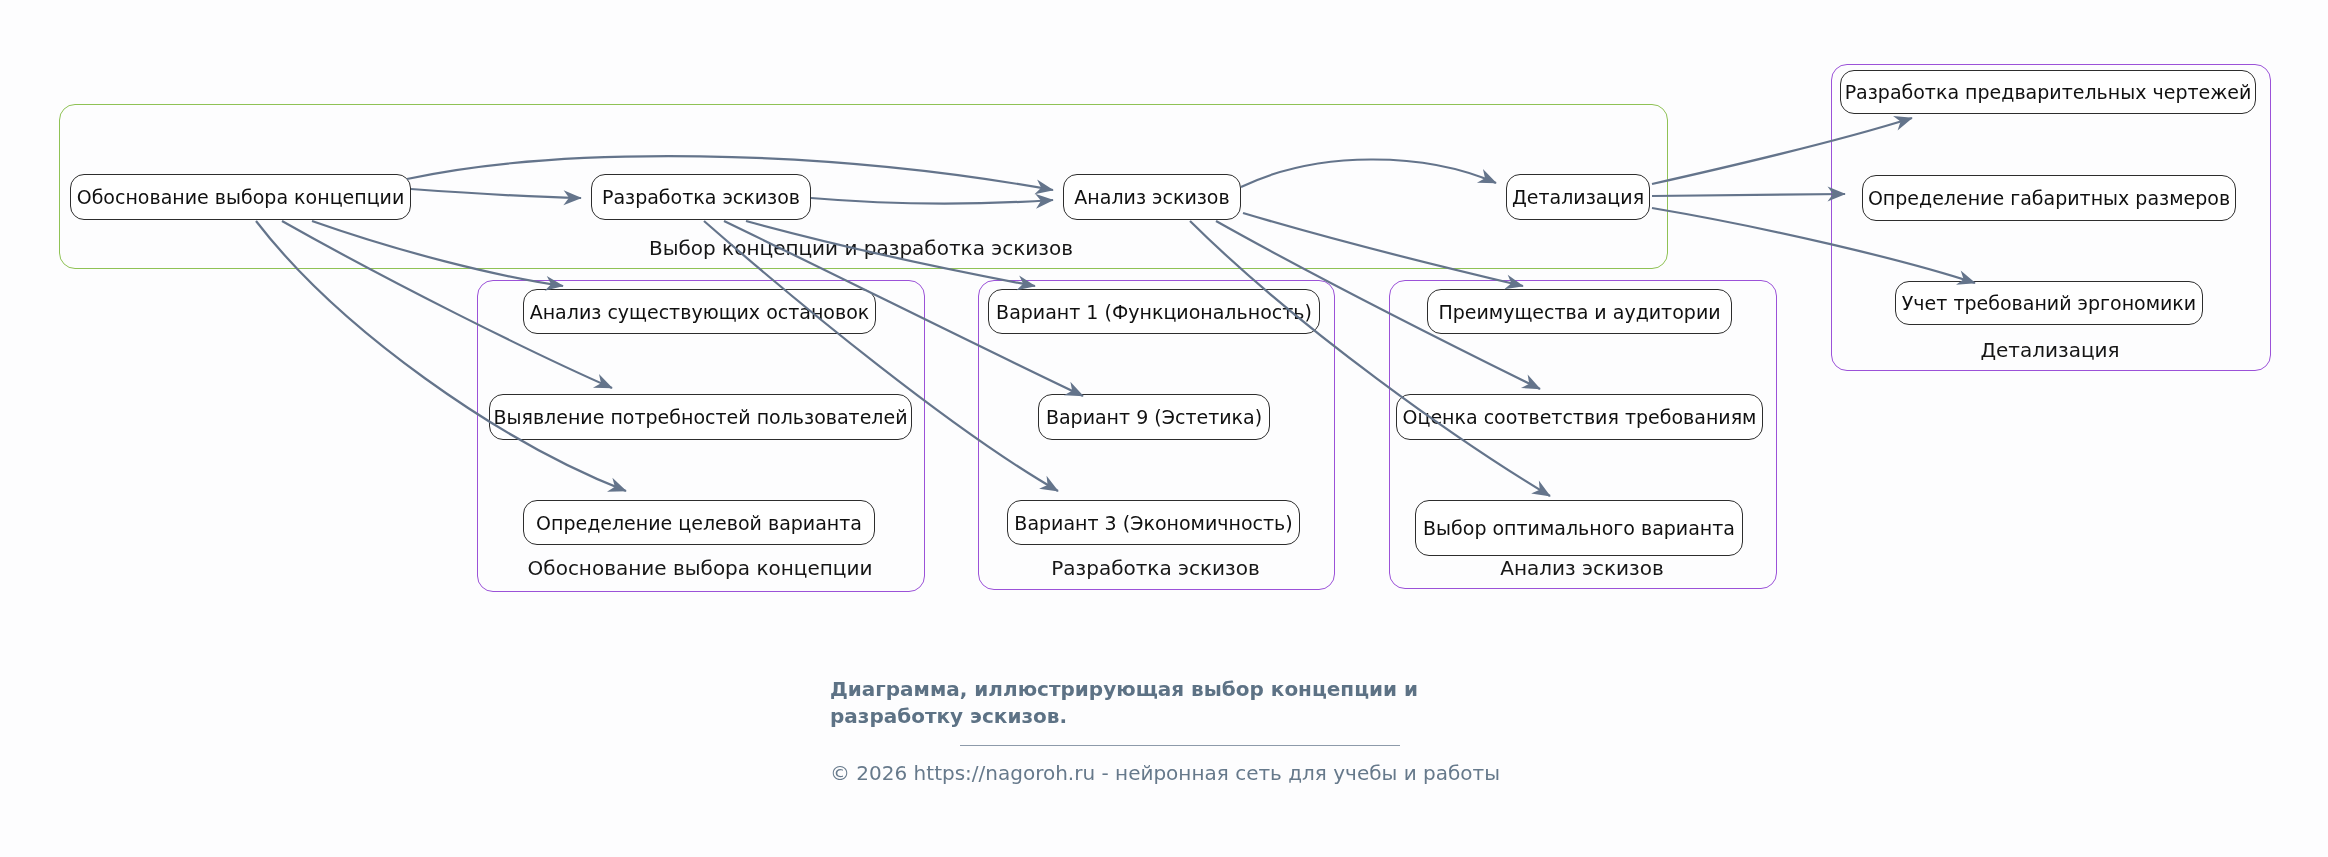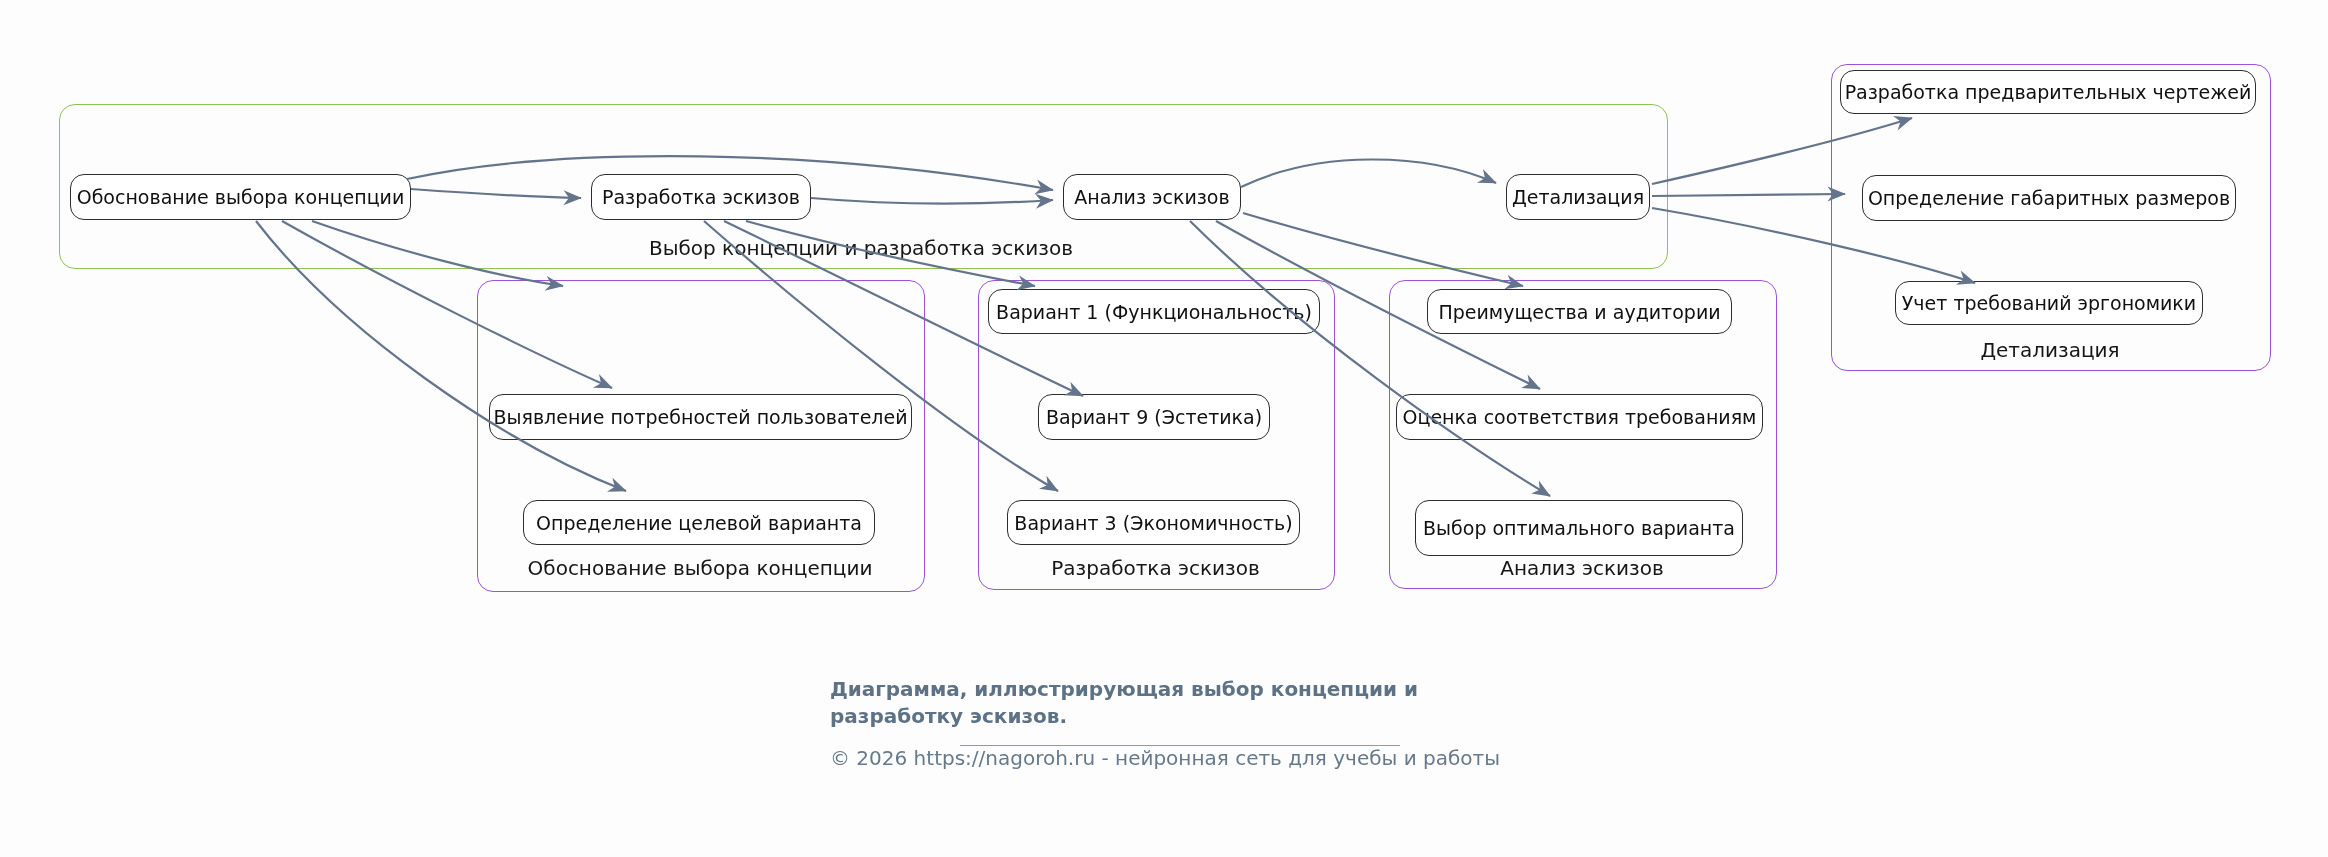--- a/index.html
+++ b/index.html
@@ -53,20 +53,21 @@
     font-weight:bold;
     line-height:27px;
     color:var(--caption-text,#5d7285);
   }
   .caption-divider{
     width:440px;height:0;
     margin:15px auto 0 auto;
     border-top:1.4px solid #8d9aaa;
   }
   .footer-text{
+    margin-top:15px;
     font-size:20px;
     color:var(--footer-text,#66798b);
   }
 </style>
 </head>
 <body>
 
 <div class="canvas">
 
   <div class="group green" style="left:59px;top:104px;width:1607px;height:163px"></div>
@@ -82,20 +83,21 @@
   <div class="group-label" style="left:1389px;top:556px;width:386px">Анализ эскизов</div>
 
   <div class="group" style="left:1831px;top:64px;width:438px;height:305px"></div>
   <div class="group-label" style="left:1831px;top:338px;width:438px">Детализация</div>
 
   <div class="node" style="left:70px;top:174px;width:341px;height:46px">Обоснование выбора концепции</div>
   <div class="node" style="left:591px;top:174px;width:220px;height:46px">Разработка эскизов</div>
   <div class="node" style="left:1063px;top:174px;width:178px;height:46px">Анализ эскизов</div>
   <div class="node" style="left:1506px;top:174px;width:144px;height:46px">Детализация</div>
 
+  <div class="node" style="left:523px;top:289px;width:353px;height:45px">Анализ существующих остановок</div>
   <div class="node" style="left:489px;top:394px;width:423px;height:46px">Выявление потребностей пользователей</div>
   <div class="node" style="left:523px;top:500px;width:352px;height:45px">Определение целевой варианта</div>
 
   <div class="node" style="left:988px;top:289px;width:332px;height:45px">Вариант 1 (Функциональность)</div>
   <div class="node" style="left:1038px;top:394px;width:232px;height:46px">Вариант 9 (Эстетика)</div>
   <div class="node" style="left:1007px;top:500px;width:293px;height:45px">Вариант 3 (Экономичность)</div>
 
   <div class="node" style="left:1427px;top:289px;width:305px;height:45px">Преимущества и аудитории</div>
   <div class="node" style="left:1396px;top:394px;width:367px;height:46px">Оценка соответствия требованиям</div>
   <div class="node" style="left:1415px;top:500px;width:328px;height:56px">Выбор оптимального варианта</div>

